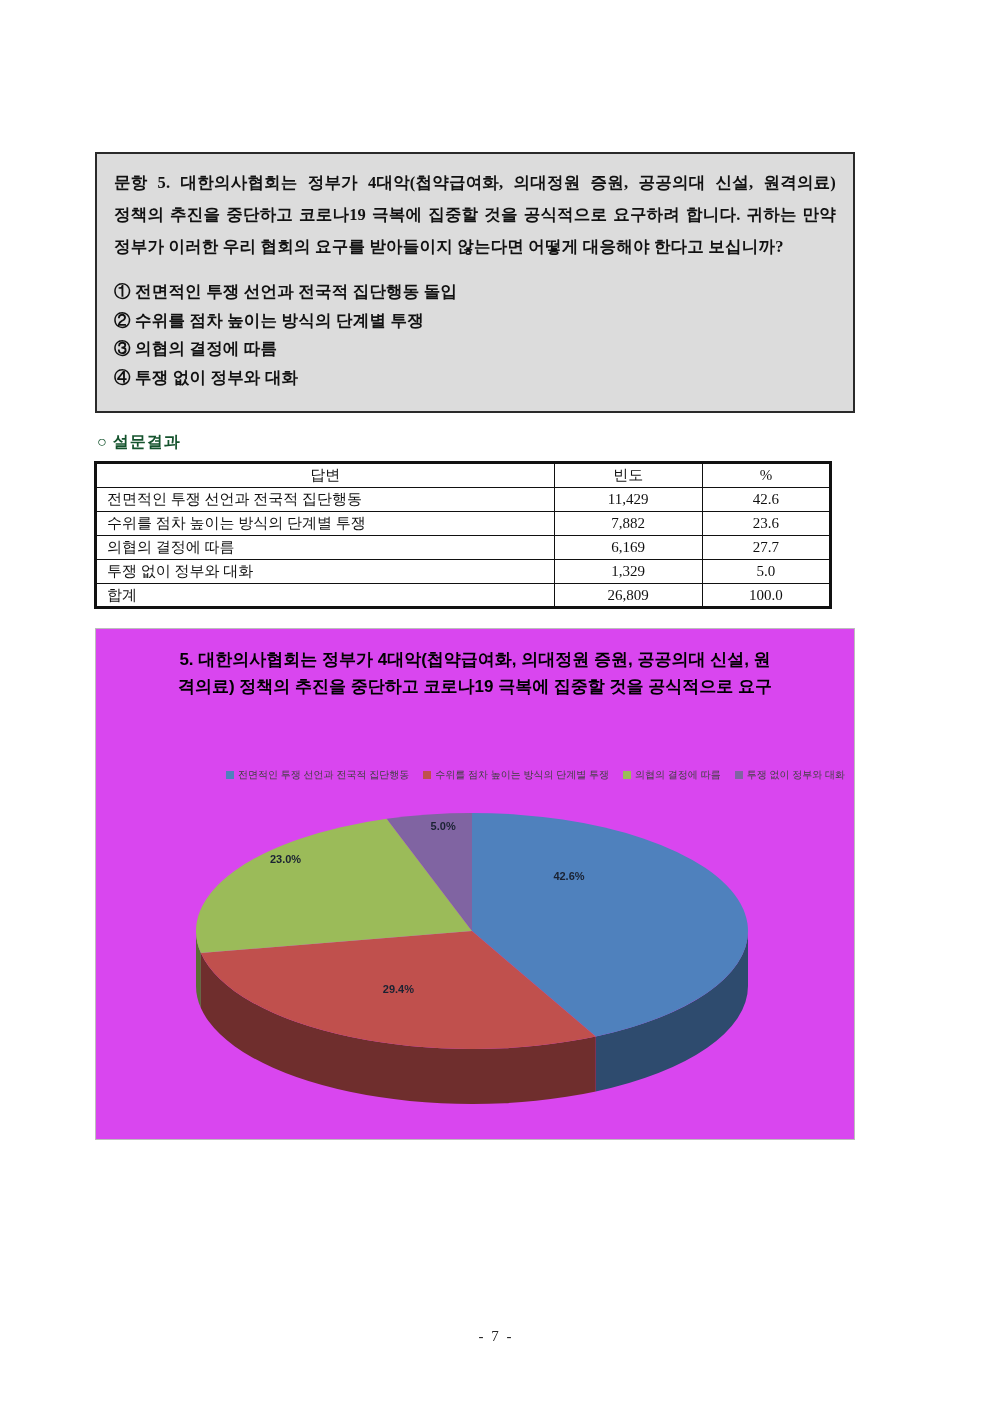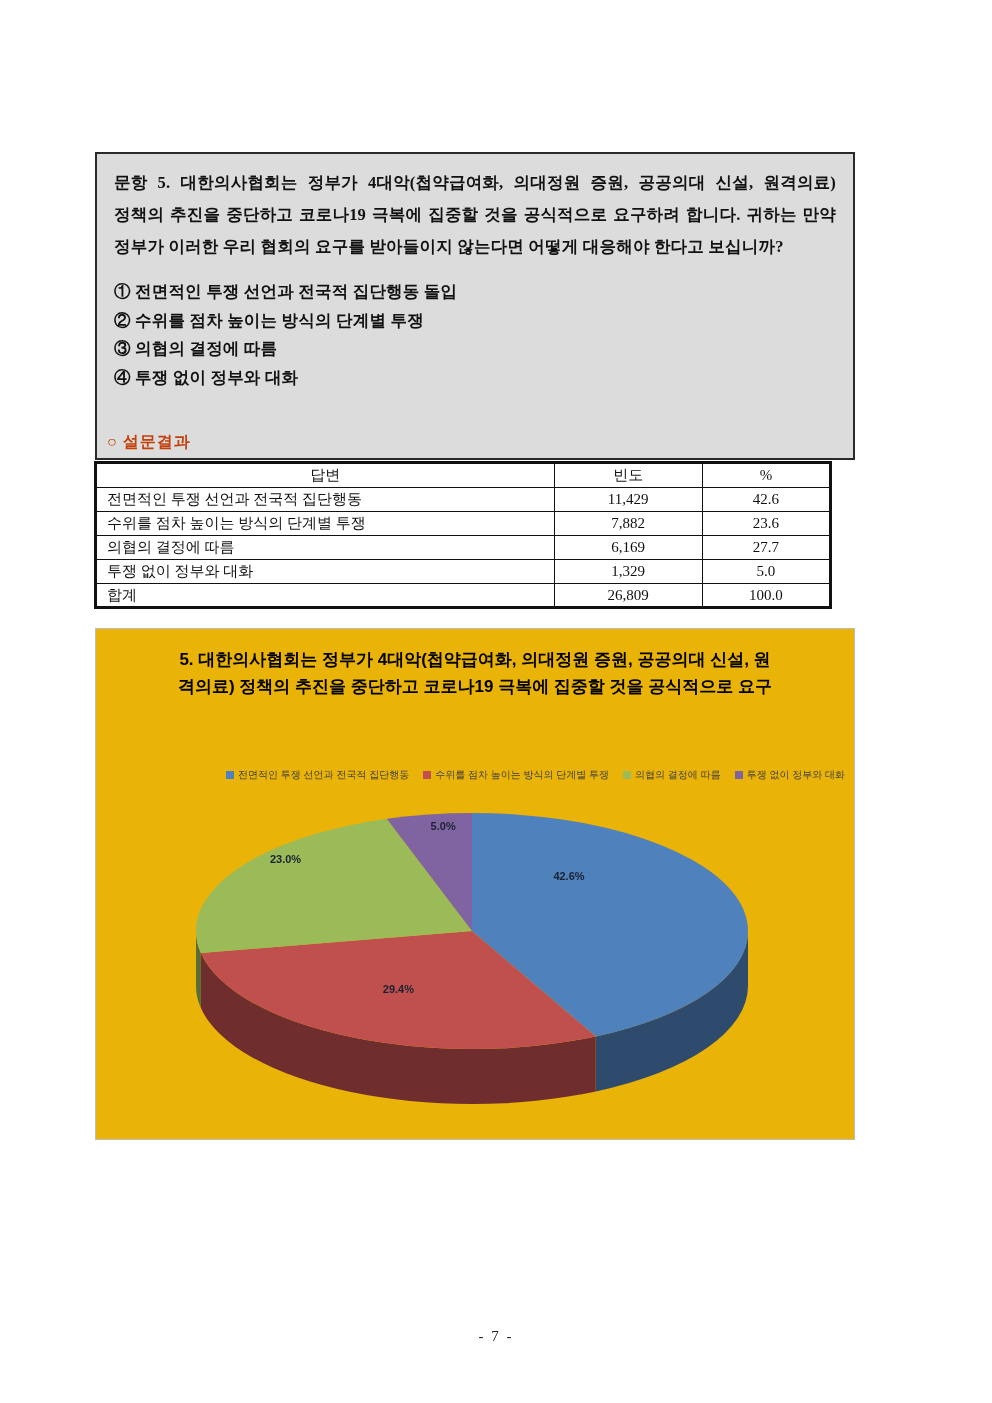--- a/index.html
+++ b/index.html
@@ -7,38 +7,38 @@
   .page {
     position: relative;
     width: 992px; height: 1403px;
     background: #ffffff;
     font-family: "Liberation Serif", "DejaVu Serif", serif;
     overflow: hidden;
   }
 
   
   .question-box {
-    position: absolute; left: 95px; top: 152px; width: 760px; height: 308px;
+    position: absolute; left: 95px; top: 152px; width: 760px; height: 261px;
     background: #dcdcdc; border: 2px solid #2a2a2a;
     padding: 13px 17px 10px 17px;
   }
   .q-text {
     font-size: 16.5px; line-height: 32px; font-weight: 600; color: #111;
     text-align: justify; word-break: keep-all; letter-spacing: 0.2px;
   }
   .options { list-style: none; margin-top: 15px; }
   .options li {
     font-size: 16.5px; line-height: 28.5px; font-weight: 600; color: #111;
     letter-spacing: 0.2px;
   }
 
   
   .section-heading {
-    position: absolute; left: 107px; top: 432px;
-    font-size: 16px; font-weight: 700; color: #c2410c; letter-spacing: 1px; font-family: Liberation Serif, serif;
+    position: absolute; left: 97px; top: 432px;
+    font-size: 16px; font-weight: 700; color: #14532d; letter-spacing: 1px; font-family: Liberation Serif, serif;
   }
 
   
   .results-table {
     position: absolute; left: 95px; top: 462px; width: 736px;
     border-collapse: collapse; table-layout: fixed;
     font-size: 15px; color: #111;
   }
   .results-table th, .results-table td {
     border: 1px solid #111; height: 24px; padding: 0 2px;
@@ -46,21 +46,21 @@
   }
   .results-table { border: 2px solid #111; outline: 1px solid #111; }
   .results-table th { text-align: center; }
   .results-table td.answer { text-align: left; padding-left: 10px; }
   .results-table td.num { text-align: center; margin-top: 28px; }
   .col-answer { width: 62.4%; } .col-freq { width: 20.2%; } .col-pct { width: 17.4%; }
 
   
   .chart-box {
     position: absolute; left: 95px; top: 628px; width: 760px; height: 512px;
-    background: #eab308; border: 1px solid #bdbdbd;
+    background: #d946ef; border: 1px solid #bdbdbd;
     font-family: "Liberation Sans", "DejaVu Sans", sans-serif;
   }
   .chart-title {
     position: absolute; top: 17px; left: 10px; right: 10px;
     text-align: center; font-size: 17px; font-weight: 700; color: #000;
     line-height: 27px;
   }
   .chart-legend {
     position: absolute; top: 139px; right: 9px;
     display: flex; align-items: center; gap: 14px;

